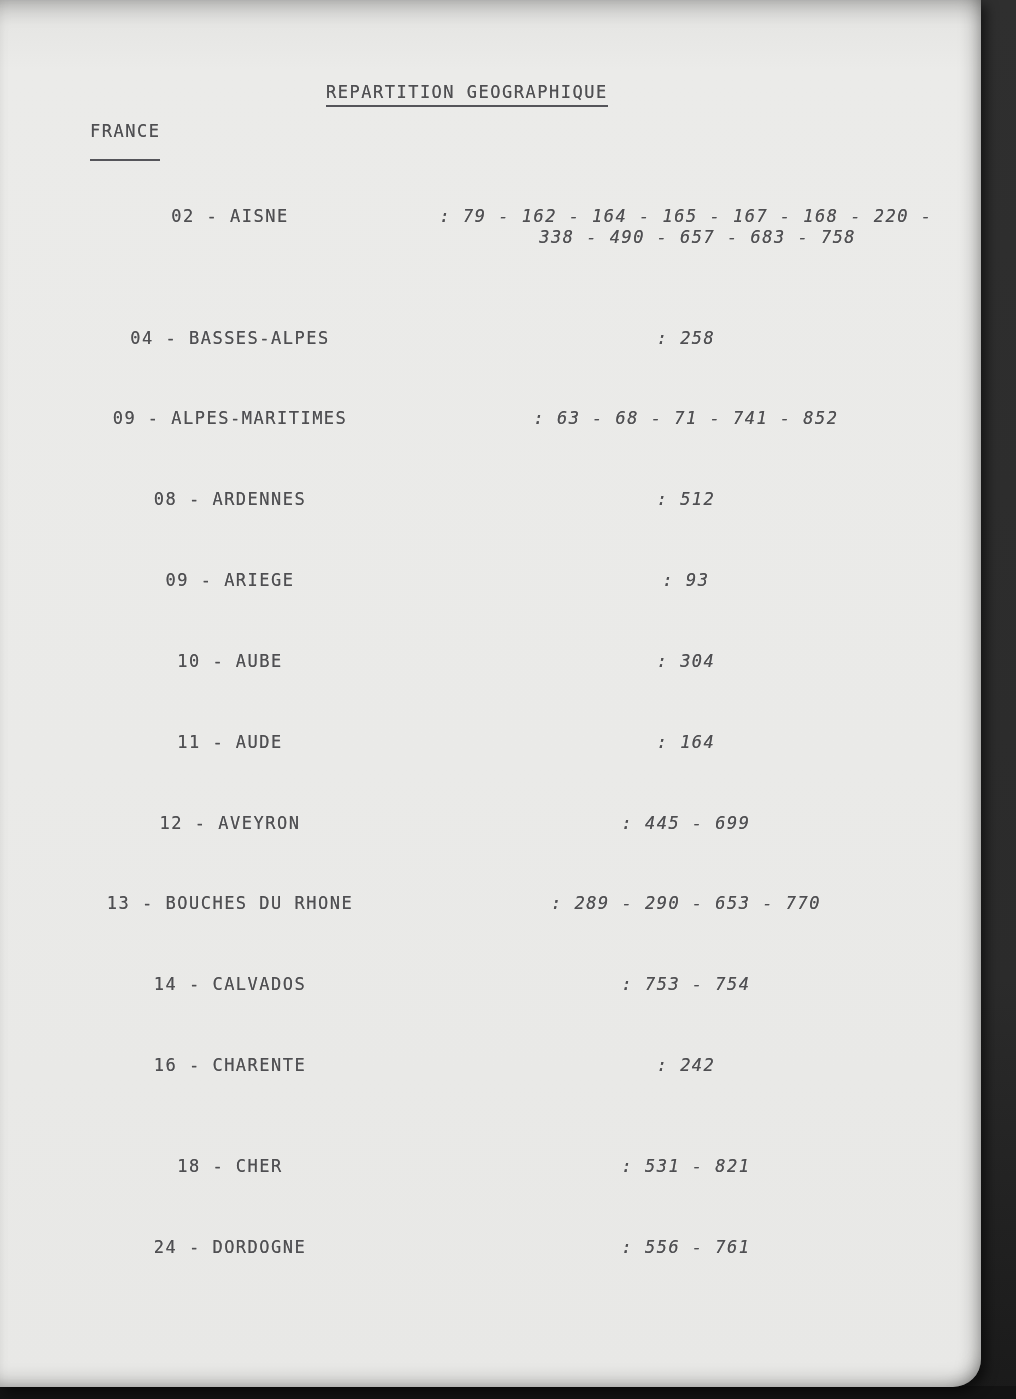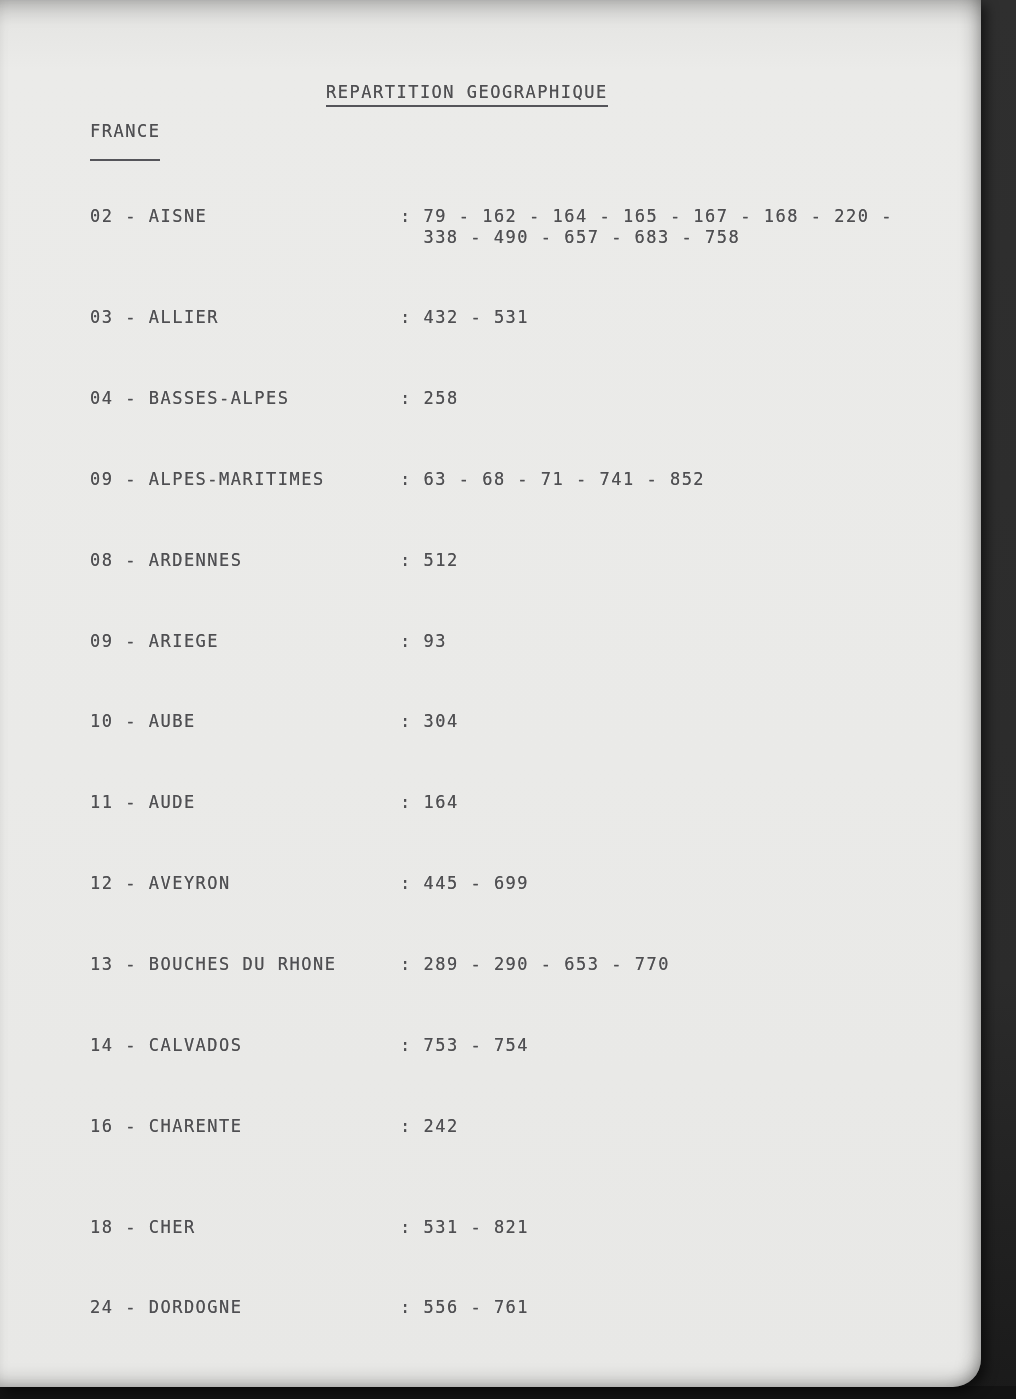--- a/index.html
+++ b/index.html
@@ -1,19 +1,20 @@
 <!DOCTYPE html>
 <html><head>
 <meta charset="utf-8">
 <style>
   html,body{margin:0;padding:0;background:#1c1c1c;}
   #scan{
     position:relative;width:1016px;height:1399px;overflow:hidden;
     background:linear-gradient(180deg,#2f2f2f 0%,#2b2b2b 70%,#1a1a1a 100%);
     font-family:"DejaVu Sans Mono","Liberation Mono",monospace;
+    text-align:center;
   }
   #bottom-bar{
     position:absolute;left:0;bottom:0;width:100%;height:13px;background:#131313;
   }
   #paper{
     position:absolute;left:0;top:0;width:981px;height:1387px;
     background:linear-gradient(180deg,#d9d9d7 0px,#e6e6e4 26px,#ebebe9 70px,#eaeae8 55%,#e8e8e6 100%);
     border-bottom-right-radius:28px;
     box-shadow:inset -16px 0 20px -14px rgba(0,0,0,.4),
                inset 0 -16px 20px -14px rgba(0,0,0,.35),
@@ -32,42 +33,38 @@
     position:absolute;left:90px;top:121px;
     font-size:17px;
     padding-bottom:18px;border-bottom:2px solid #55555a;
   }
   #entries{
     position:absolute;left:90px;top:166px;width:882px;
     font-size:17px;line-height:20.2px;
   }
   .row{display:flex;align-items:flex-start;gap:30px;}
   .cell-name{width:280px;flex:0 0 280px;}
-  .cell-vals{flex:1 1 auto;}
+  .cell-vals{flex:1 1 auto;font-style:italic;}
   .vline{white-space:pre;}
   .vline.cont{padding-left:23.4px;}
 </style>
 </head>
 <body>
 
 <div id="scan">
   <div id="bottom-bar"></div>
   <div id="paper">
     <div id="title" class="tw">REPARTITION GEOGRAPHIQUE</div>
     <div id="country" class="tw">FRANCE</div>
     <div id="entries" class="tw">
   <div class="row">
     <div class="cell-name">02 - AISNE</div>
     <div class="cell-vals"><div class="vline">: 79 - 162 - 164 - 165 - 167 - 168 - 220 -</div><div class="vline cont">338 - 490 - 657 - 683 - 758</div></div>
   </div>
 
-  <div class="row">
-    <div class="cell-name">03 - ALLIER</div>
-    <div class="cell-vals"><div class="vline">: 432 - 531</div></div>
-  </div>
 
   <div class="row">
     <div class="cell-name">04 - BASSES-ALPES</div>
     <div class="cell-vals"><div class="vline">: 258</div></div>
   </div>
 
   <div class="row">
     <div class="cell-name">09 - ALPES-MARITIMES</div>
     <div class="cell-vals"><div class="vline">: 63 - 68 - 71 - 741 - 852</div></div>
   </div>

